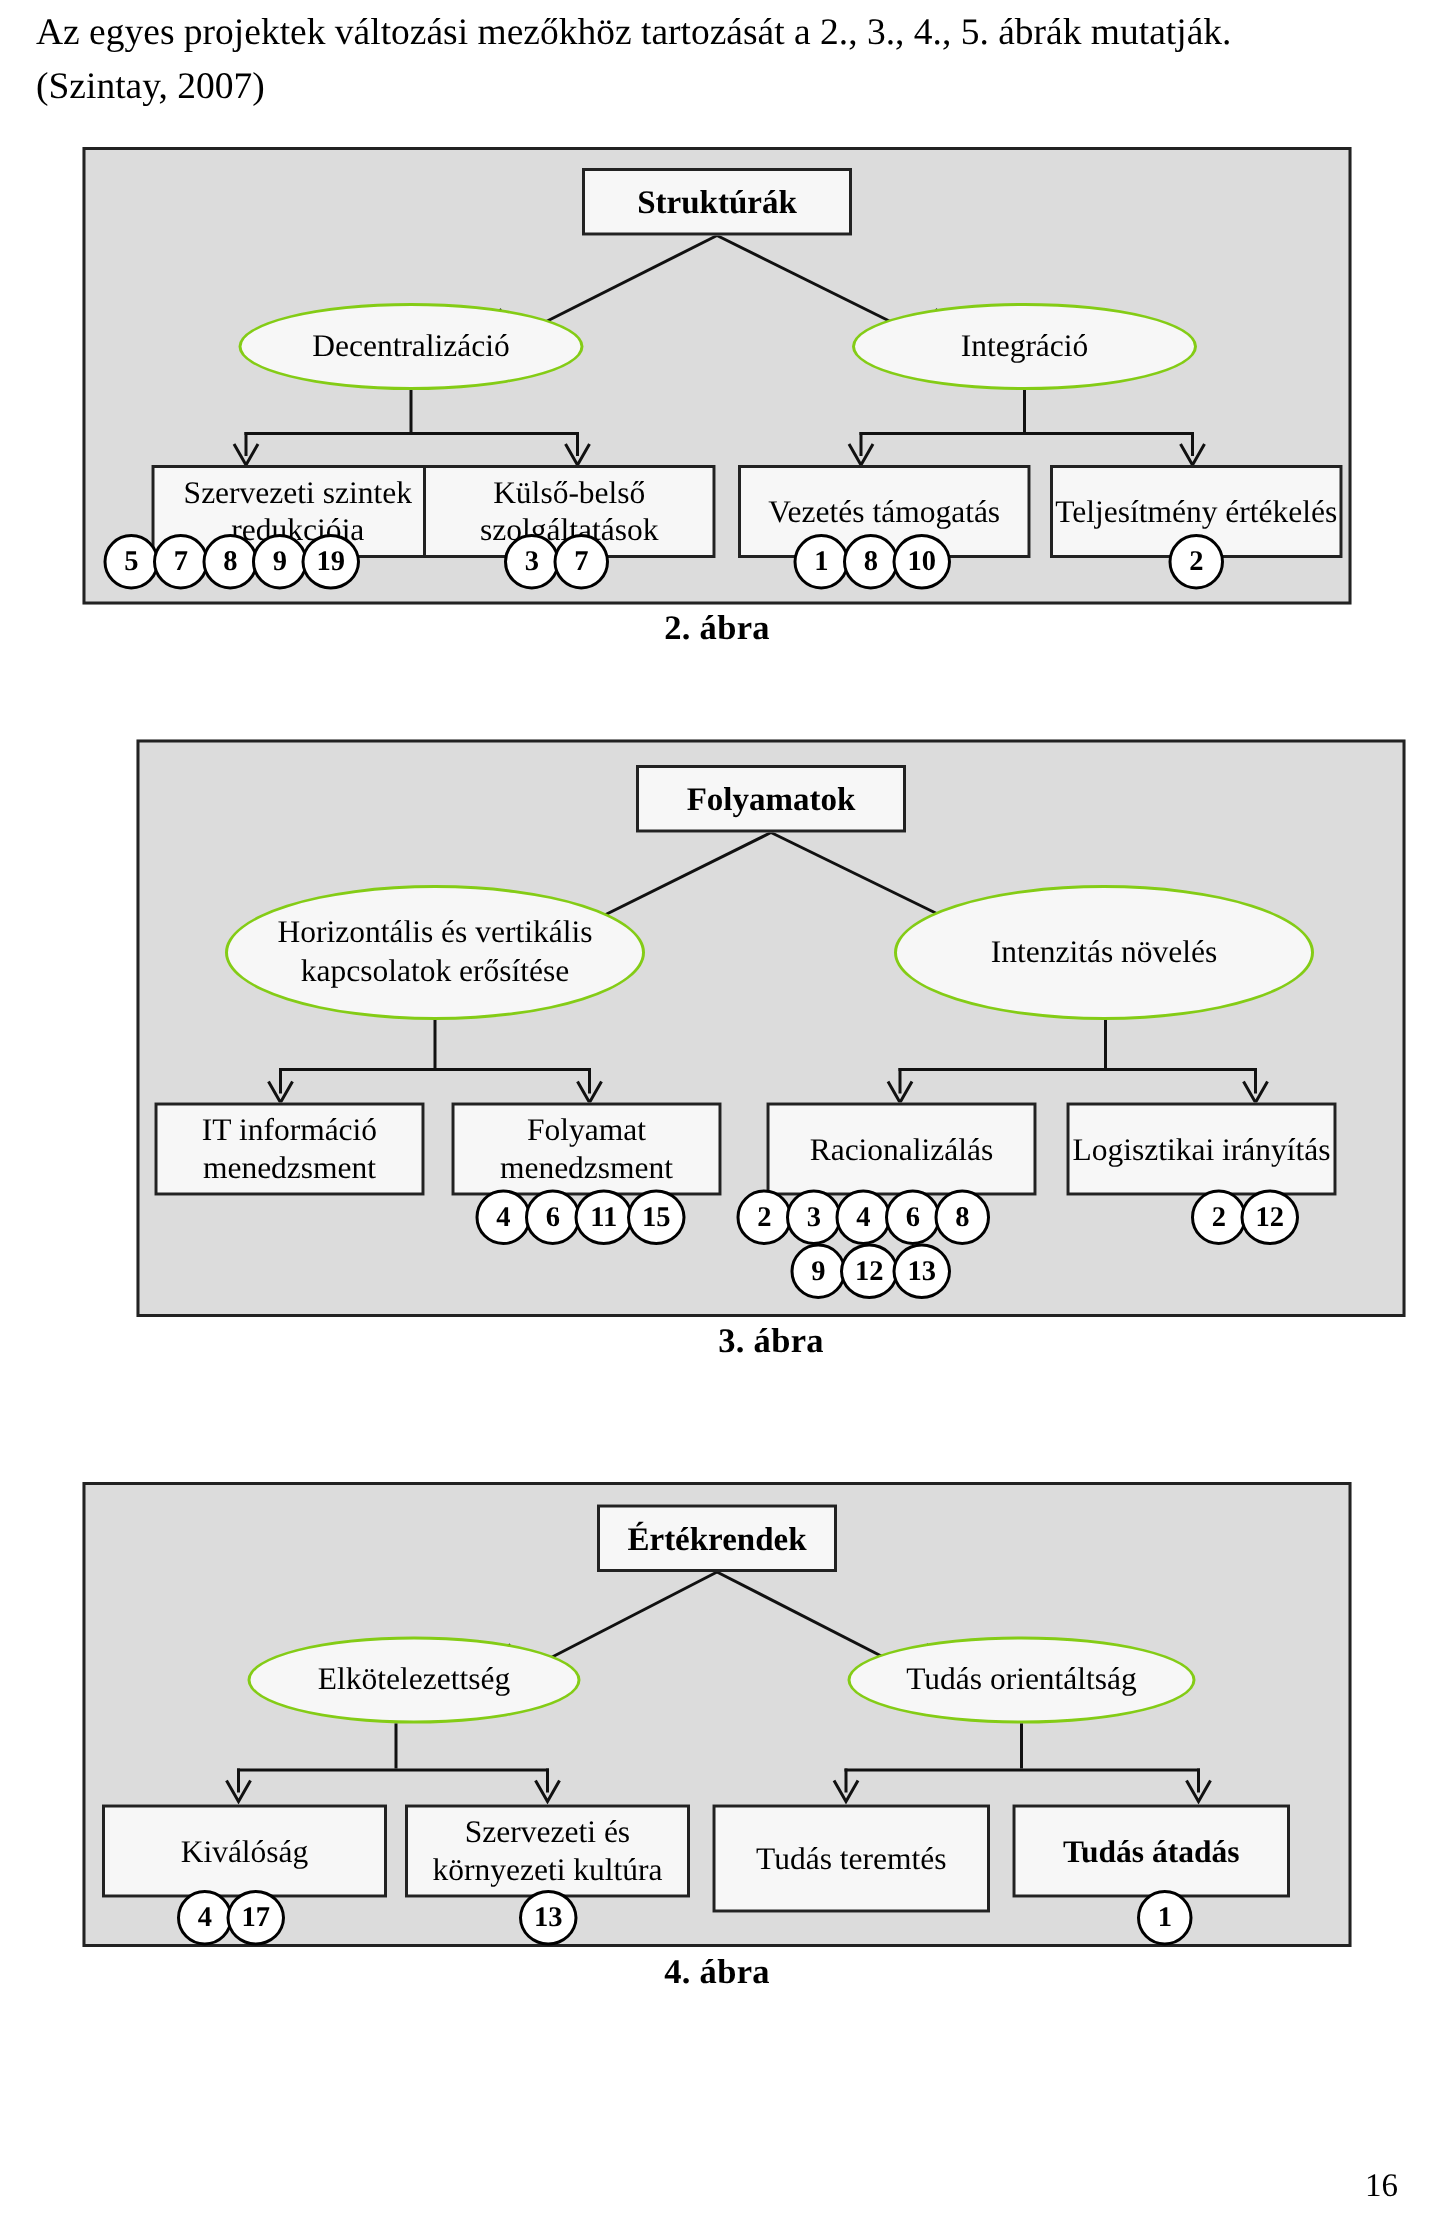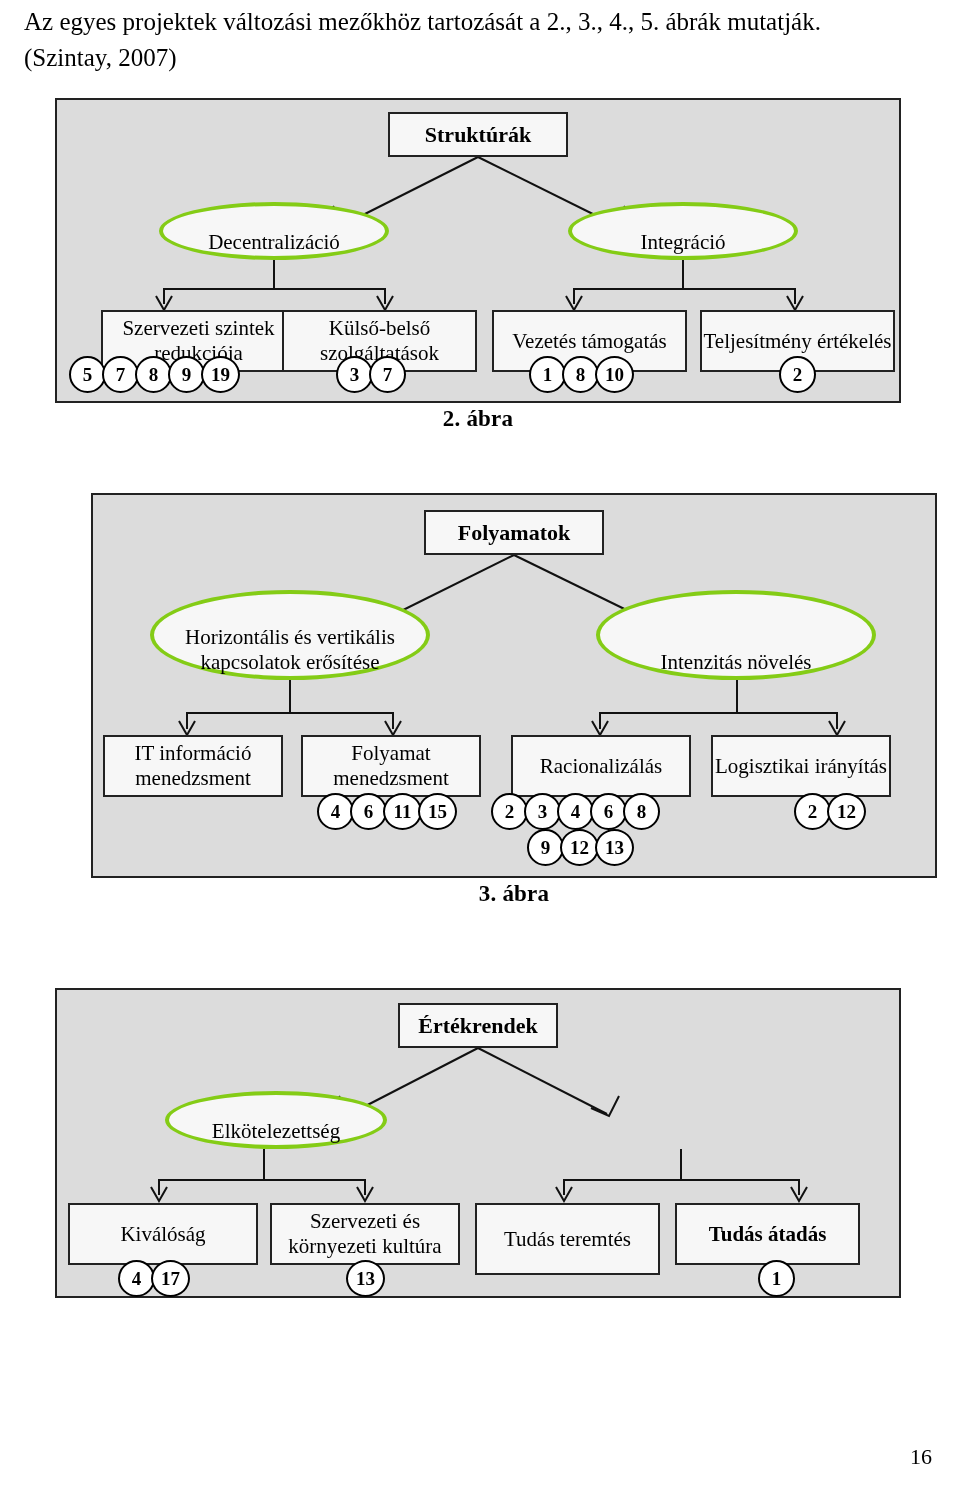--- a/index.html
+++ b/index.html
@@ -53,24 +53,24 @@
     background:#f7f7f7;
     border:2px solid #222;
     box-sizing:border-box;
     display:flex;align-items:center;justify-content:center;
     font-size:21px;line-height:1.18;
     text-align:center;
   }
   .ellipse{
     position:absolute;
     background:#f7f7f7;
-    border:4px solid #84cc16;
+    border:2px solid #84cc16;
     border-radius:50%;
     box-sizing:border-box;
-    display:flex;align-items:flex-end;justify-content:center;
+    display:flex;align-items:center;justify-content:center;
     font-size:21px;line-height:1.22;
     text-align:center;
   }
 
   
   .numrow{position:absolute;display:flex;}
   .num{
     width:37px;height:37px;
     margin-right:-4px;
     background:#ffffff;
@@ -271,20 +271,23 @@
       <polyline points="564,108 554,128 536,120" fill="none" stroke="#111" stroke-width="2"></polyline>
     </svg>
 
     <div class="rootbox" style="left:343px;top:15px;width:160px;height:45px;">
       <span>Értékrendek</span>
     </div>
 
     <div class="ellipse" style="left:110px;top:103px;width:222px;height:58px;">
       <span>Elkötelezettség</span>
     </div>
+    <div class="ellipse" style="left:510px;top:103px;width:232px;height:58px;">
+      <span>Tudás orientáltság</span>
+    </div>
 
     <div class="vline" style="left:208px;top:161px;height:30px;"></div>
     <div class="hline" style="left:103px;top:191px;width:208px;"></div>
     <div class="vline" style="left:103px;top:191px;height:16px;"></div>
     <div class="vline" style="left:309px;top:191px;height:16px;"></div>
     <svg class="diag" width="846" height="310">
       <polyline points="96,199 104,213 112,199" fill="none" stroke="#111" stroke-width="2"></polyline>
       <polyline points="302,199 310,213 318,199" fill="none" stroke="#111" stroke-width="2"></polyline>
     </svg>
 
@@ -314,17 +317,18 @@
         <div class="num">4</div>
         <div class="num wide">17</div>
       </div>
     <div class="numrow" style="left:291px;top:272px;">
         <div class="num wide">13</div>
       </div>
     <div class="numrow" style="left:703px;top:272px;">
         <div class="num">1</div>
       </div>
 
+    <div class="caption" style="left:0;top:314px;">4. ábra</div>
   </div>
 
   <div id="pagenum">16</div>
 
 </div>
 
 </body></html>

